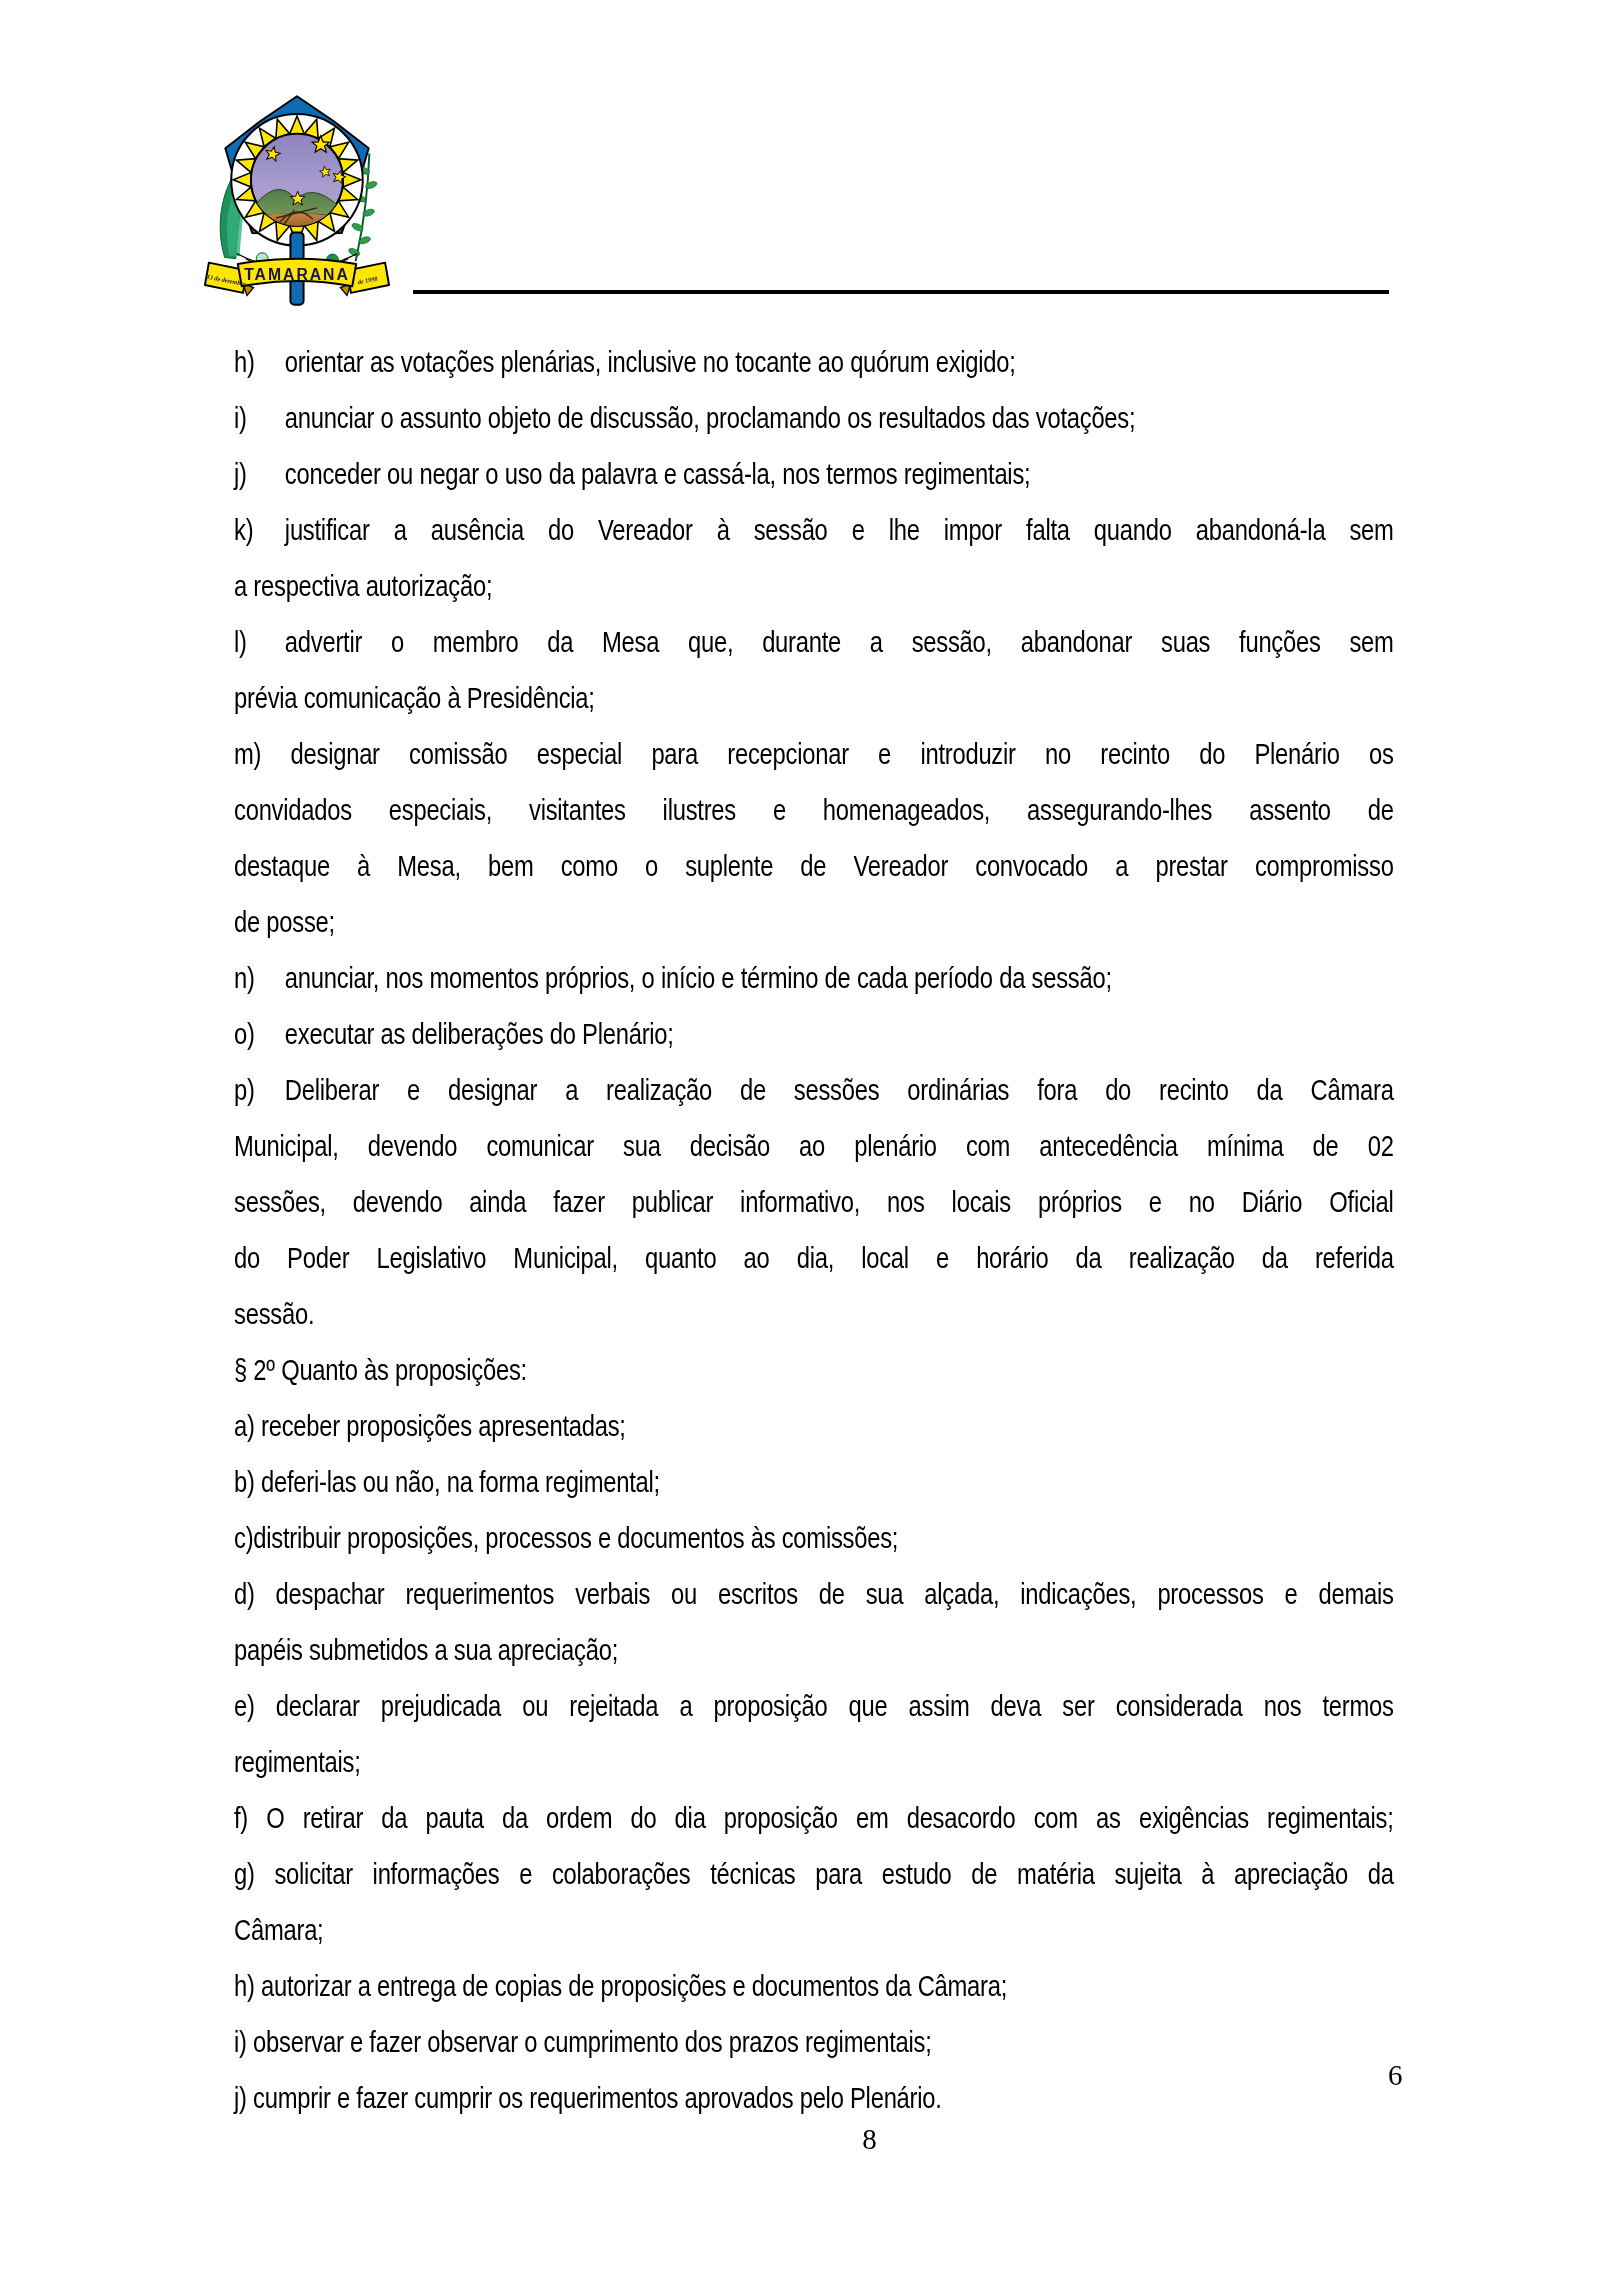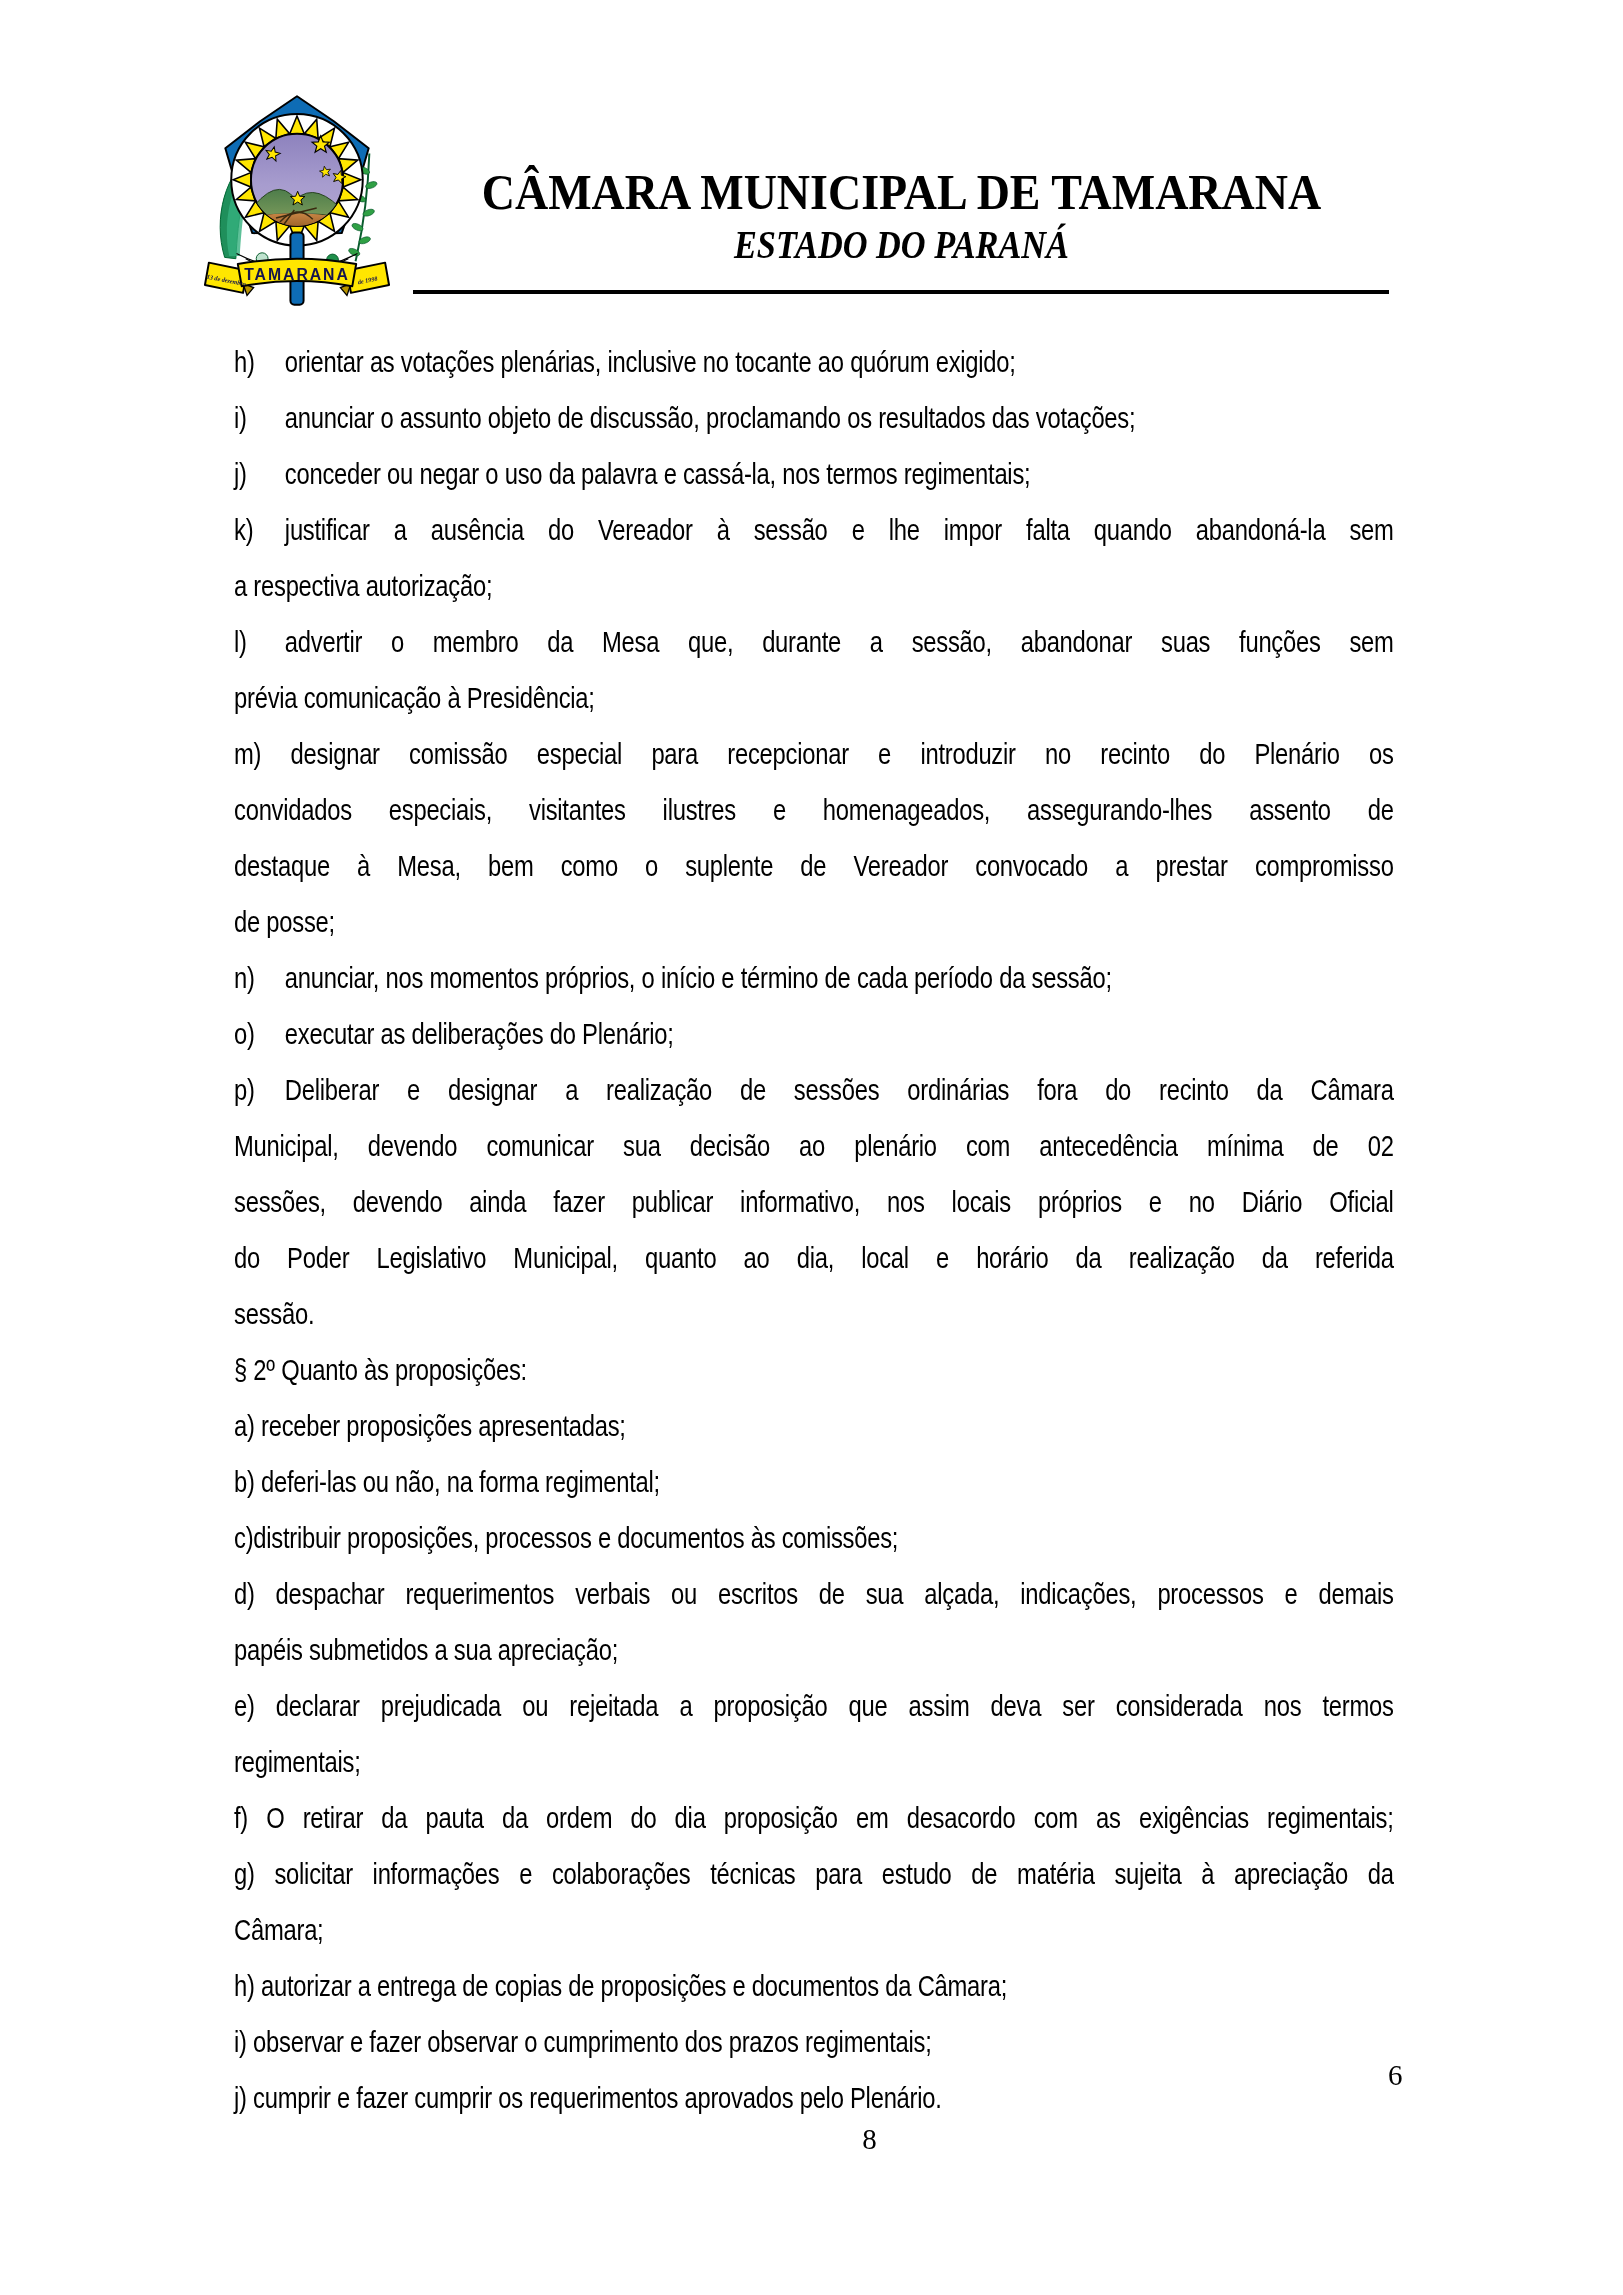--- a/index.html
+++ b/index.html
@@ -149,24 +149,20 @@
       <path d="M284,258 L226,270 L232,304 L290,292 Z" fill="#FFE600" stroke="#000" stroke-width="3" stroke-linejoin="round"></path>
       <path d="M68,290 L84,296 L74,308 Z" fill="#b89400" stroke="#000" stroke-width="2"></path>
       <path d="M232,290 L216,296 L226,308 Z" fill="#b89400" stroke="#000" stroke-width="2"></path>
       <path d="M60,260 Q150,244 240,260 L234,294 Q150,278 66,294 Z" fill="#FFE600" stroke="#000" stroke-width="3" stroke-linejoin="round"></path>
       <text x="150" y="285" text-anchor="middle" font-family="Liberation Sans, sans-serif" font-size="24" font-weight="bold" letter-spacing="3" fill="#14144d">TAMARANA</text>
       <text x="42" y="288" text-anchor="middle" transform="rotate(11 42 288)" font-family="Liberation Serif, serif" font-size="9.5" font-weight="bold" font-style="italic" fill="#14144d">13 de dezembro</text>
       <text x="258" y="288" text-anchor="middle" transform="rotate(-11 258 288)" font-family="Liberation Serif, serif" font-size="9.5" font-weight="bold" font-style="italic" fill="#14144d">de 1998</text>
     </g>
   </svg>
 
-  <div class="masthead">
-    <div class="title">CÂMARA MUNICIPAL DE TAMARANA</div>
-    <div class="subtitle">ESTADO DO PARANÁ</div>
-  </div>
   <div class="head-rule"></div>
 
   <div class="content" id="content">
       <div class="line"><span class="lbl tab">h)</span>orientar as votações plenárias, inclusive no tocante ao quórum exigido;</div>
       <div class="line"><span class="lbl tab">i)</span>anunciar o assunto objeto de discussão, proclamando os resultados das votações;</div>
       <div class="line"><span class="lbl tab">j)</span>conceder ou negar o uso da palavra e cassá-la, nos termos regimentais;</div>
       <div class="line j"><span class="lbl tab">k)</span>justificar a ausência do Vereador à sessão e lhe impor falta quando abandoná-la sem</div>
       <div class="line">a respectiva autorização;</div>
       <div class="line j"><span class="lbl tab">l)</span>advertir o membro da Mesa que, durante a sessão, abandonar suas funções sem</div>
       <div class="line">prévia comunicação à Presidência;</div>

